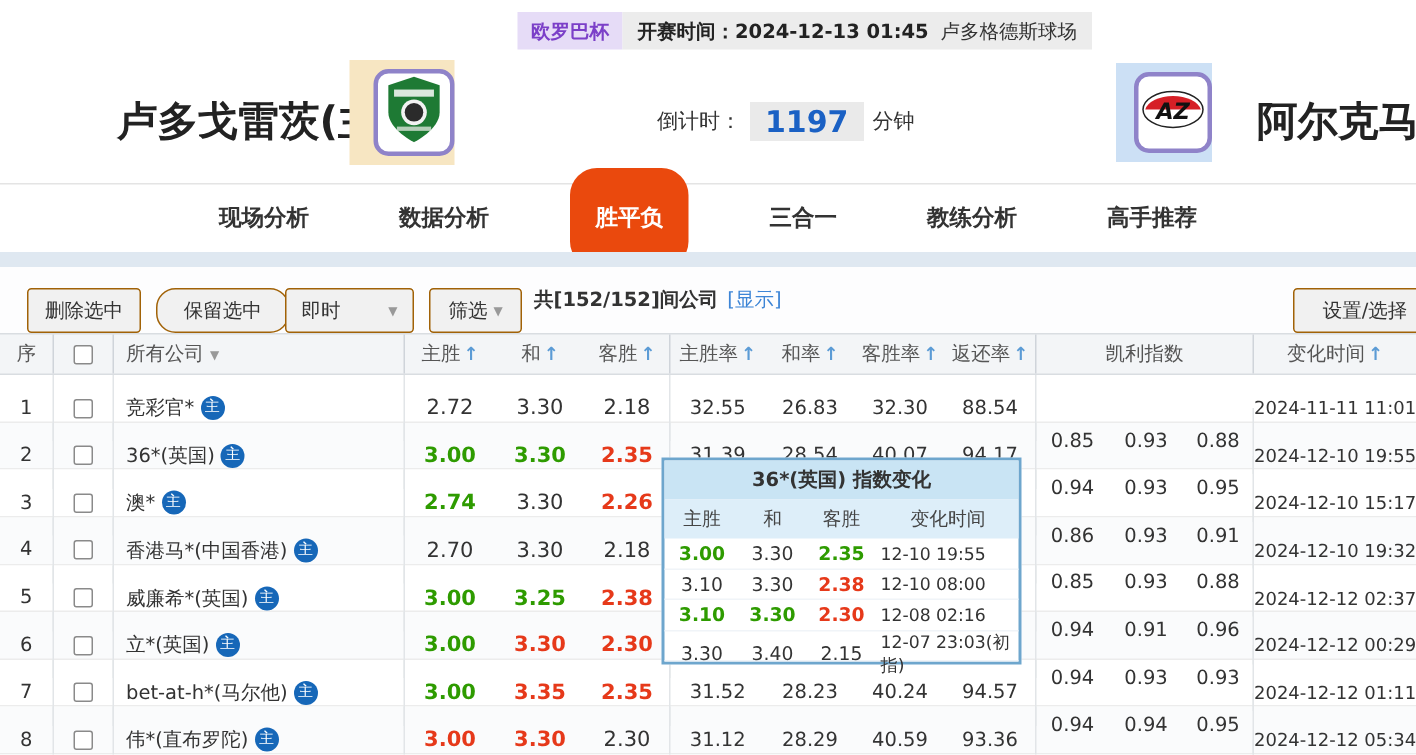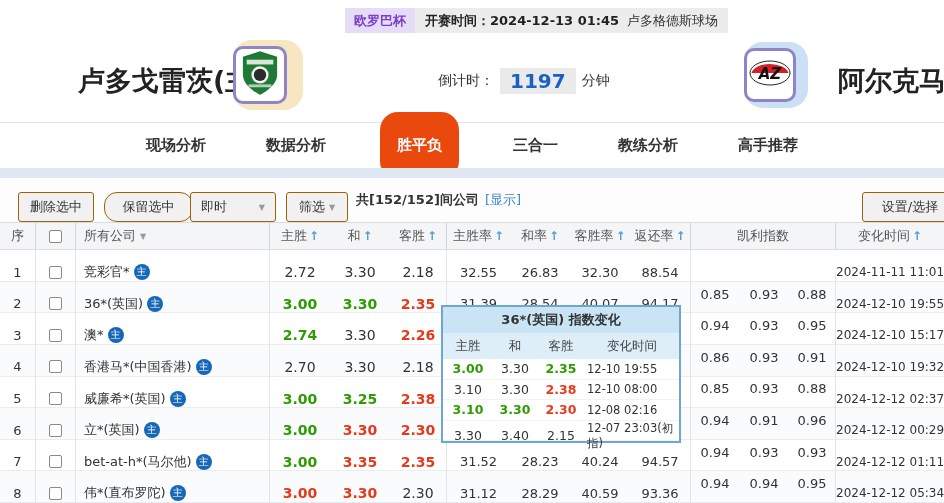--- a/index.html
+++ b/index.html
@@ -11,21 +11,21 @@
   .league-strip { position:absolute; left:345px; top:8px; height:25px; display:flex; align-items:stretch; font-size:13px; }
   .league-badge { background:#e6dcf7; color:#7b3fc8; padding:4px 9px; font-weight:bold; white-space:nowrap; }
   .match-info { background:#ececec; padding:4px 10px; white-space:nowrap; color:#222; }
   .match-info b { font-weight:bold; }
   .match-info .venue { font-weight:normal; margin-left:8px; color:#333; }
 
   .team-name { position:absolute; top:63px; font-size:27px; font-weight:bold; color:#222; white-space:nowrap; }
   .home-name { left:78px; }
   .away-name { left:838px; }
 
-  .logo-box { position:absolute; display:flex; align-items:center; justify-content:flex-start;border-radius:19px; }
+  .logo-box { position:absolute; display:flex; align-items:center; justify-content:flex-end; }
   .home-logo-box { left:233px; top:40px; width:70px; height:70px; background:#f7e6c2; }
   .away-logo-box { left:744px; top:42px; width:64px; height:66px; background:#cce0f5; }
   .logo-inner { background:#fff; border:3px solid #8f83c9; border-radius:10px; display:flex; align-items:center; justify-content:center; }
   .home-logo-inner { width:54px; height:58px; }
   .away-logo-inner { width:52px; height:54px; }
 
   .countdown { position:absolute; left:438px; top:68px; display:flex; align-items:center; font-size:14px; color:#333; }
   .countdown-value { background:#eaeaea; color:#1b61c4; font-size:20px; font-weight:bold; padding:1px 10px; margin:0 6px; }
 
   

